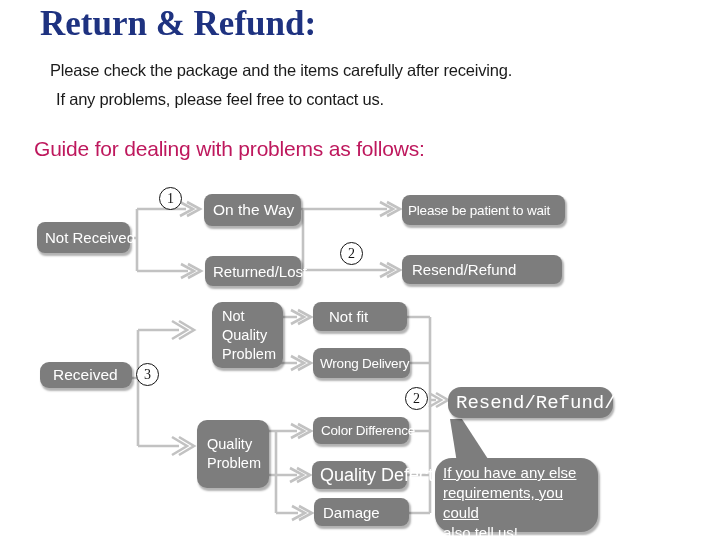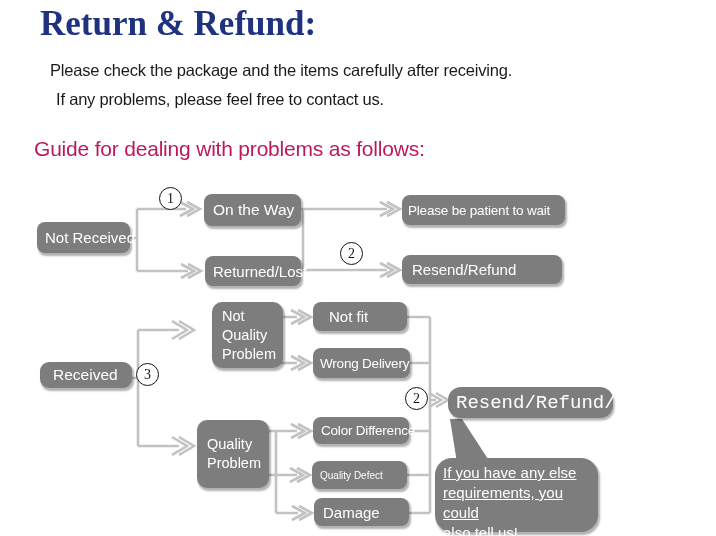--- a/index.html
+++ b/index.html
@@ -104,21 +104,21 @@
 
   <div class="node" style="left:313px;top:348px;width:97px;height:30px;padding-left:7px;font-size:13.5px;letter-spacing:-0.2px;">Wrong Delivery</div>
 
   <div class="node" style="left:40px;top:362px;width:92px;height:26px;padding-left:13px;font-size:15.5px;border-radius:9px;">Received</div>
 
   <div class="node multi" style="left:197px;top:420px;width:72px;height:68px;padding-left:10px;font-size:14.5px;">Quality
 Problem</div>
 
   <div class="node" style="left:313px;top:417px;width:96px;height:27px;padding-left:8px;font-size:13.5px;letter-spacing:-0.2px;">Color Difference</div>
 
-  <div class="node" style="left:312px;top:461px;width:95px;height:28px;padding-left:8px;font-size:10px;">Quality Defect</div>
+  <div class="node" style="left:312px;top:461px;width:95px;height:28px;padding-left:8px;font-size:18px;">Quality Defect</div>
 
   <div class="node" style="left:314px;top:498px;width:95px;height:28px;padding-left:9px;">Damage</div>
 
   <div class="node" style="left:448px;top:387px;width:165px;height:31px;padding-left:8px;font-size:19px;border-radius:13px;font-family:Liberation Mono, monospace;">Resend/Refund/Discount</div>
 
   <div class="bubble" style="left:435px;top:458px;width:163px;height:74px;">If you have any else
 requirements, you could
 also tell us!</div>
 
   <span class="marker" style="left:159px;top:187px;">1</span>

